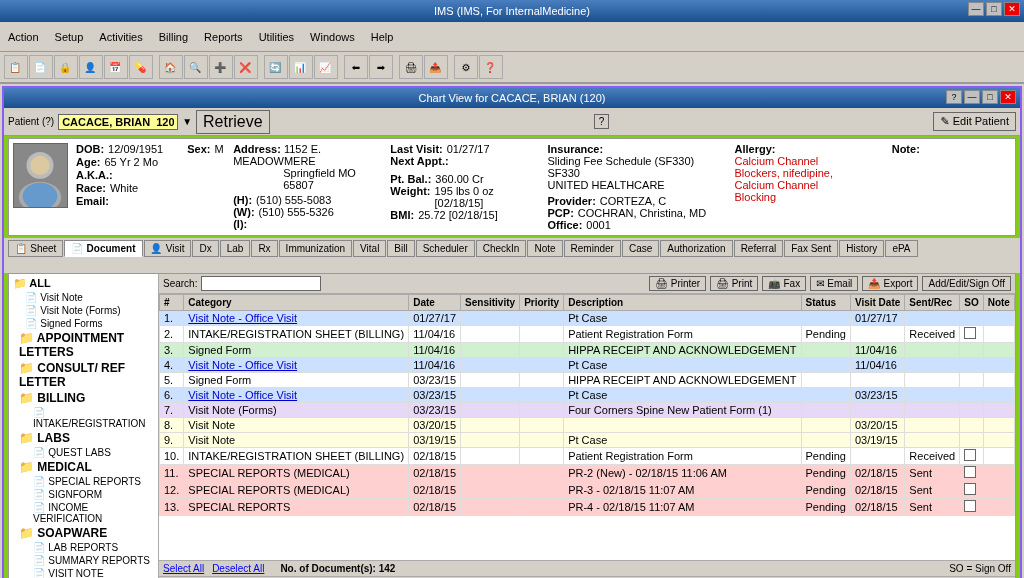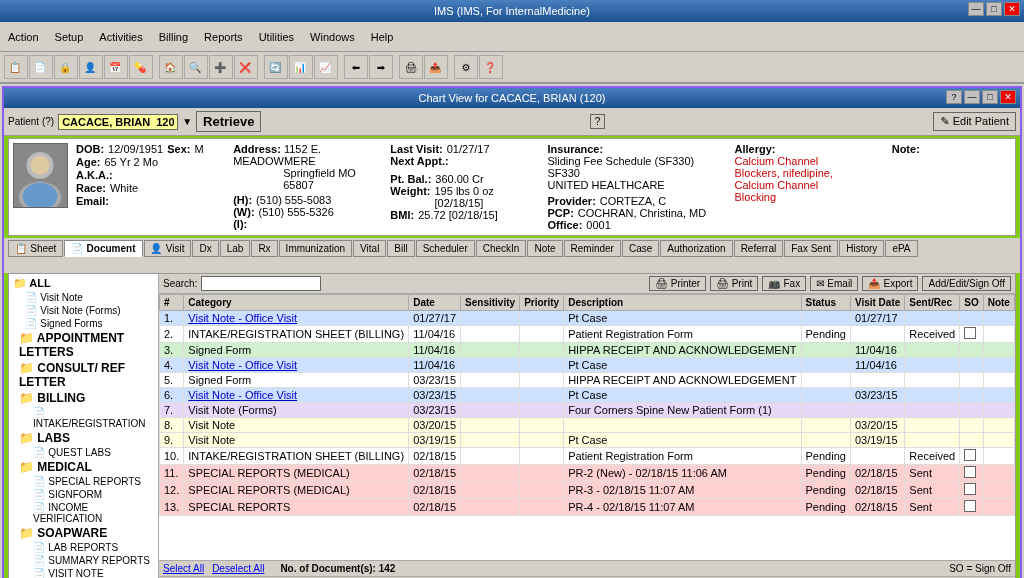--- a/index.html
+++ b/index.html
@@ -22,21 +22,21 @@
 
     
     #inner-window { position: relative; background: #84cc16; margin: 2px; border: 2px solid #8b5cf6; }
     #inner-title { background: linear-gradient(to bottom, #4a7fbf, #1a4f8f); color: white; text-align: center; padding: 3px; font-size: 12px; height: 20px; display: flex; align-items: center; justify-content: center; position: relative; }
     #inner-controls { position: absolute; right: 4px; top: 2px; display: flex; gap: 2px; }
 
     
     #patient-row { background: #d4d0c8; padding: 2px 4px; display: flex; align-items: center; gap: 4px; height: 28px; border-bottom: 1px solid #999; }
     #patient-label { font-size: 10px; }
     #patient-field { background: #ffff99; border: 1px solid #666; padding: 1px 3px; width: 120px; font-size: 11px; color: #000; font-weight: bold; }
-    #retrieve-btn { border: 1px solid #666; background: #d4d0c8; padding: 2px 6px; cursor: pointer; font-size: 13px; font-weight: bold; }
+    #retrieve-btn { border: 1px solid #666; background: #d4d0c8; padding: 2px 6px; cursor: pointer; font-size: 16px; }
     #help-btn { margin-left: auto; border: 1px solid #666; background: #d4d0c8; padding: 1px 4px; cursor: pointer; font-size: 10px; }
     #edit-patient-btn { border: 1px solid #666; background: #d4d0c8; padding: 2px 6px; cursor: pointer; font-size: 11px; }
 
     
     #patient-info { background: white; border: 1px solid #999; margin: 2px 4px; padding: 4px; display: flex; gap: 8px; align-items: flex-start; min-height: 80px; }
     #avatar { width: 55px; height: 65px; background: #888; border: 1px solid #666; display: flex; align-items: center; justify-content: center; color: #555; font-size: 9px; overflow: hidden; flex-shrink: 0; }
     #patient-details { flex: 1; display: flex; flex-direction: column; gap: 1px; font-size: 10px; }
     .detail-row { display: flex; gap: 4px; }
     .detail-label { font-weight: bold; }
     #patient-address { flex: 1; font-size: 10px; }
@@ -173,21 +173,21 @@
         <ellipse cx="27" cy="55" rx="22" ry="16" fill="#aaa"></ellipse>
         <circle cx="27" cy="22" r="10" fill="#ddc9a0"></circle>
         <ellipse cx="27" cy="54" rx="18" ry="14" fill="#6699cc"></ellipse>
       </svg>
     </div>
 
     <div id="patient-details">
       <div class="detail-row">
         <span class="detail-label">DOB:</span>
         <span>12/09/1951</span>
-        <span class="detail-label" style="margin-left:0;">Sex:</span>
+        <span class="detail-label" style="margin-left:20px;">Sex:</span>
         <span>M</span>
       </div>
       <div class="detail-row">
         <span class="detail-label">Age:</span>
         <span>65 Yr 2 Mo</span>
       </div>
       <div class="detail-row">
         <span class="detail-label">A.K.A.:</span>
         <span></span>
       </div>

